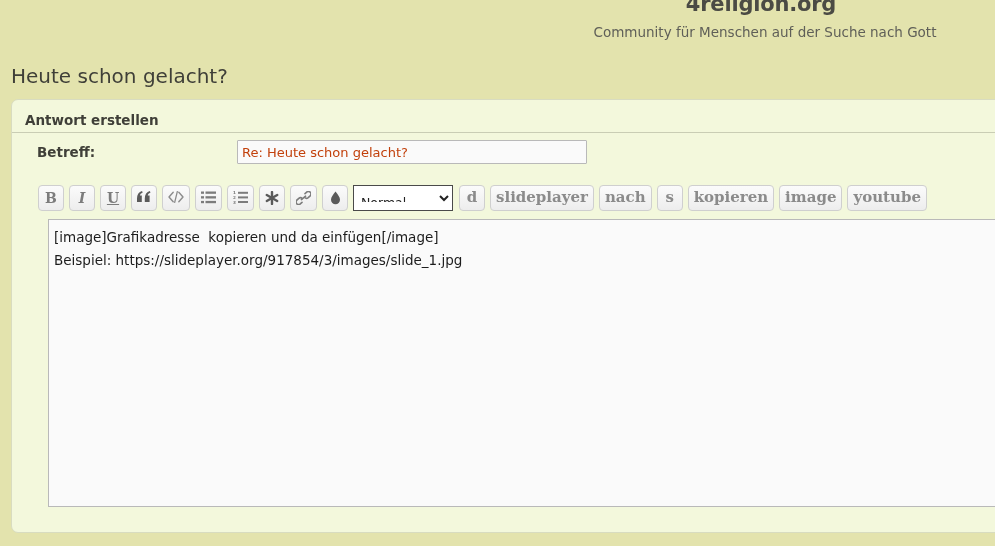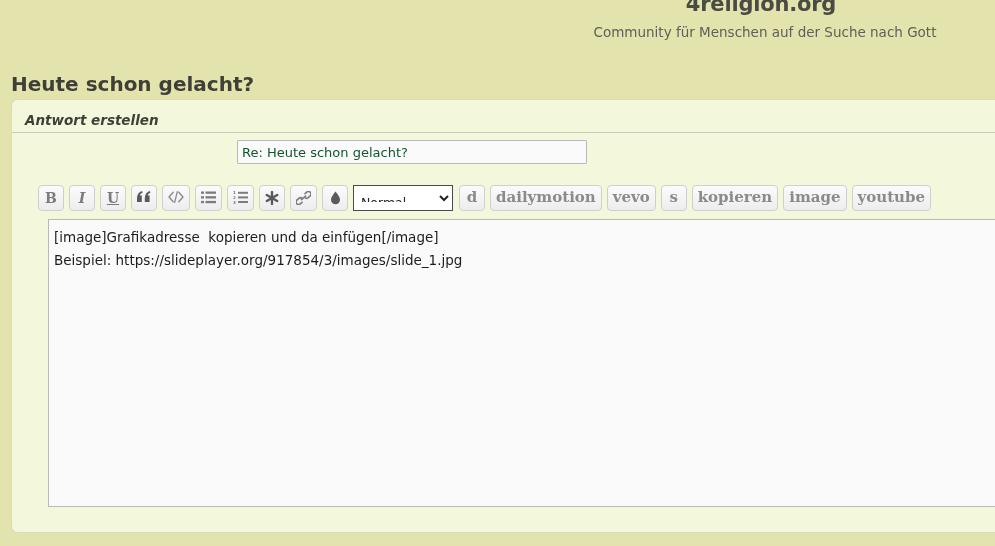--- a/index.html
+++ b/index.html
@@ -42,23 +42,23 @@
     width: 1530px;
     text-align: center;
     font-size: 13.5px;
     color: #5f5f58;
   }
 
   
   .page-title {
     position: absolute;
     left: 11px;
-    top: 72px;
+    top: 64px;
     font-size: 20px;
-    font-weight: bold;
+    font-weight: normal;
     color: #3f3f38;
     margin: 0;
   }
 
   
   .panel {
     position: absolute;
     left: 11px;
     top: 99px;
     width: 1000px;
@@ -68,21 +68,20 @@
     border-radius: 7px;
     box-sizing: border-box;
   }
   .panel-heading {
     position: absolute;
     left: 13px;
     top: 12px;
     font-size: 13.5px;
     font-weight: bold;
     color: #3f3f38;
-    font-style: italic;
   }
   .panel-divider {
     position: absolute;
     left: 0;
     top: 32px;
     width: 998px;
     height: 1px;
     background: #c9cdb4;
   }
 
@@ -106,21 +105,21 @@
   }
   .subject-input {
     position: absolute;
     left: 225px;
     top: 0px;
     width: 340px;
     height: 22px;
     padding: 0 4px;
     font-family: "DejaVu Sans", "Liberation Sans", sans-serif;
     font-size: 13px;
-    color: #14532d;
+    color: #c2410c;
     background: #fafafa;
     border: 1px solid #b9b9b9;
     border-radius: 1px;
     box-sizing: content-box;
     outline: none;
   }
 
   
   .editor {
     position: absolute;
@@ -212,20 +211,21 @@
 </div>
 
 <h1 class="page-title">Heute schon gelacht?</h1>
 
 <div class="panel">
 
   <div class="panel-heading">Antwort erstellen</div>
   <div class="panel-divider"></div>
 
   <div class="field-row">
+    <label class="field-label">Betreff:</label>
     <input class="subject-input" type="text" value="Re: Heute schon gelacht?" style="">
   </div>
 
   <div class="editor">
 
     <div class="toolbar">
 
       <div class="tbtn b">B</div>
       <div class="tbtn i">I</div>
       <div class="tbtn u">U</div>
@@ -283,22 +283,22 @@
         <svg width="11" height="14" viewBox="0 0 11 14">
           <path d="M5.5 0.6C3 4 1 6.3 1 8.7a4.5 4.5 0 0 0 9 0C10 6.3 8 4 5.5.6z" fill="#5a5a5a"></path>
         </svg>
       </div>
 
       <select class="tsel">
         <option>Normal</option>
       </select>
 
       <div class="tbtn tag">d</div>
-      <div class="tbtn tag">dailymotion</div>
-      <div class="tbtn tag">vevo</div>
+      <div class="tbtn tag">slideplayer</div>
+      <div class="tbtn tag">nach</div>
       <div class="tbtn tag">s</div>
       <div class="tbtn tag">kopieren</div>
       <div class="tbtn tag">image</div>
       <div class="tbtn tag">youtube</div>
 
     </div>
 
     <textarea class="textarea" style="">[image]Grafikadresse  kopieren und da einfügen[/image]
 Beispiel: https://slideplayer.org/917854/3/images/slide_1.jpg</textarea>
 

